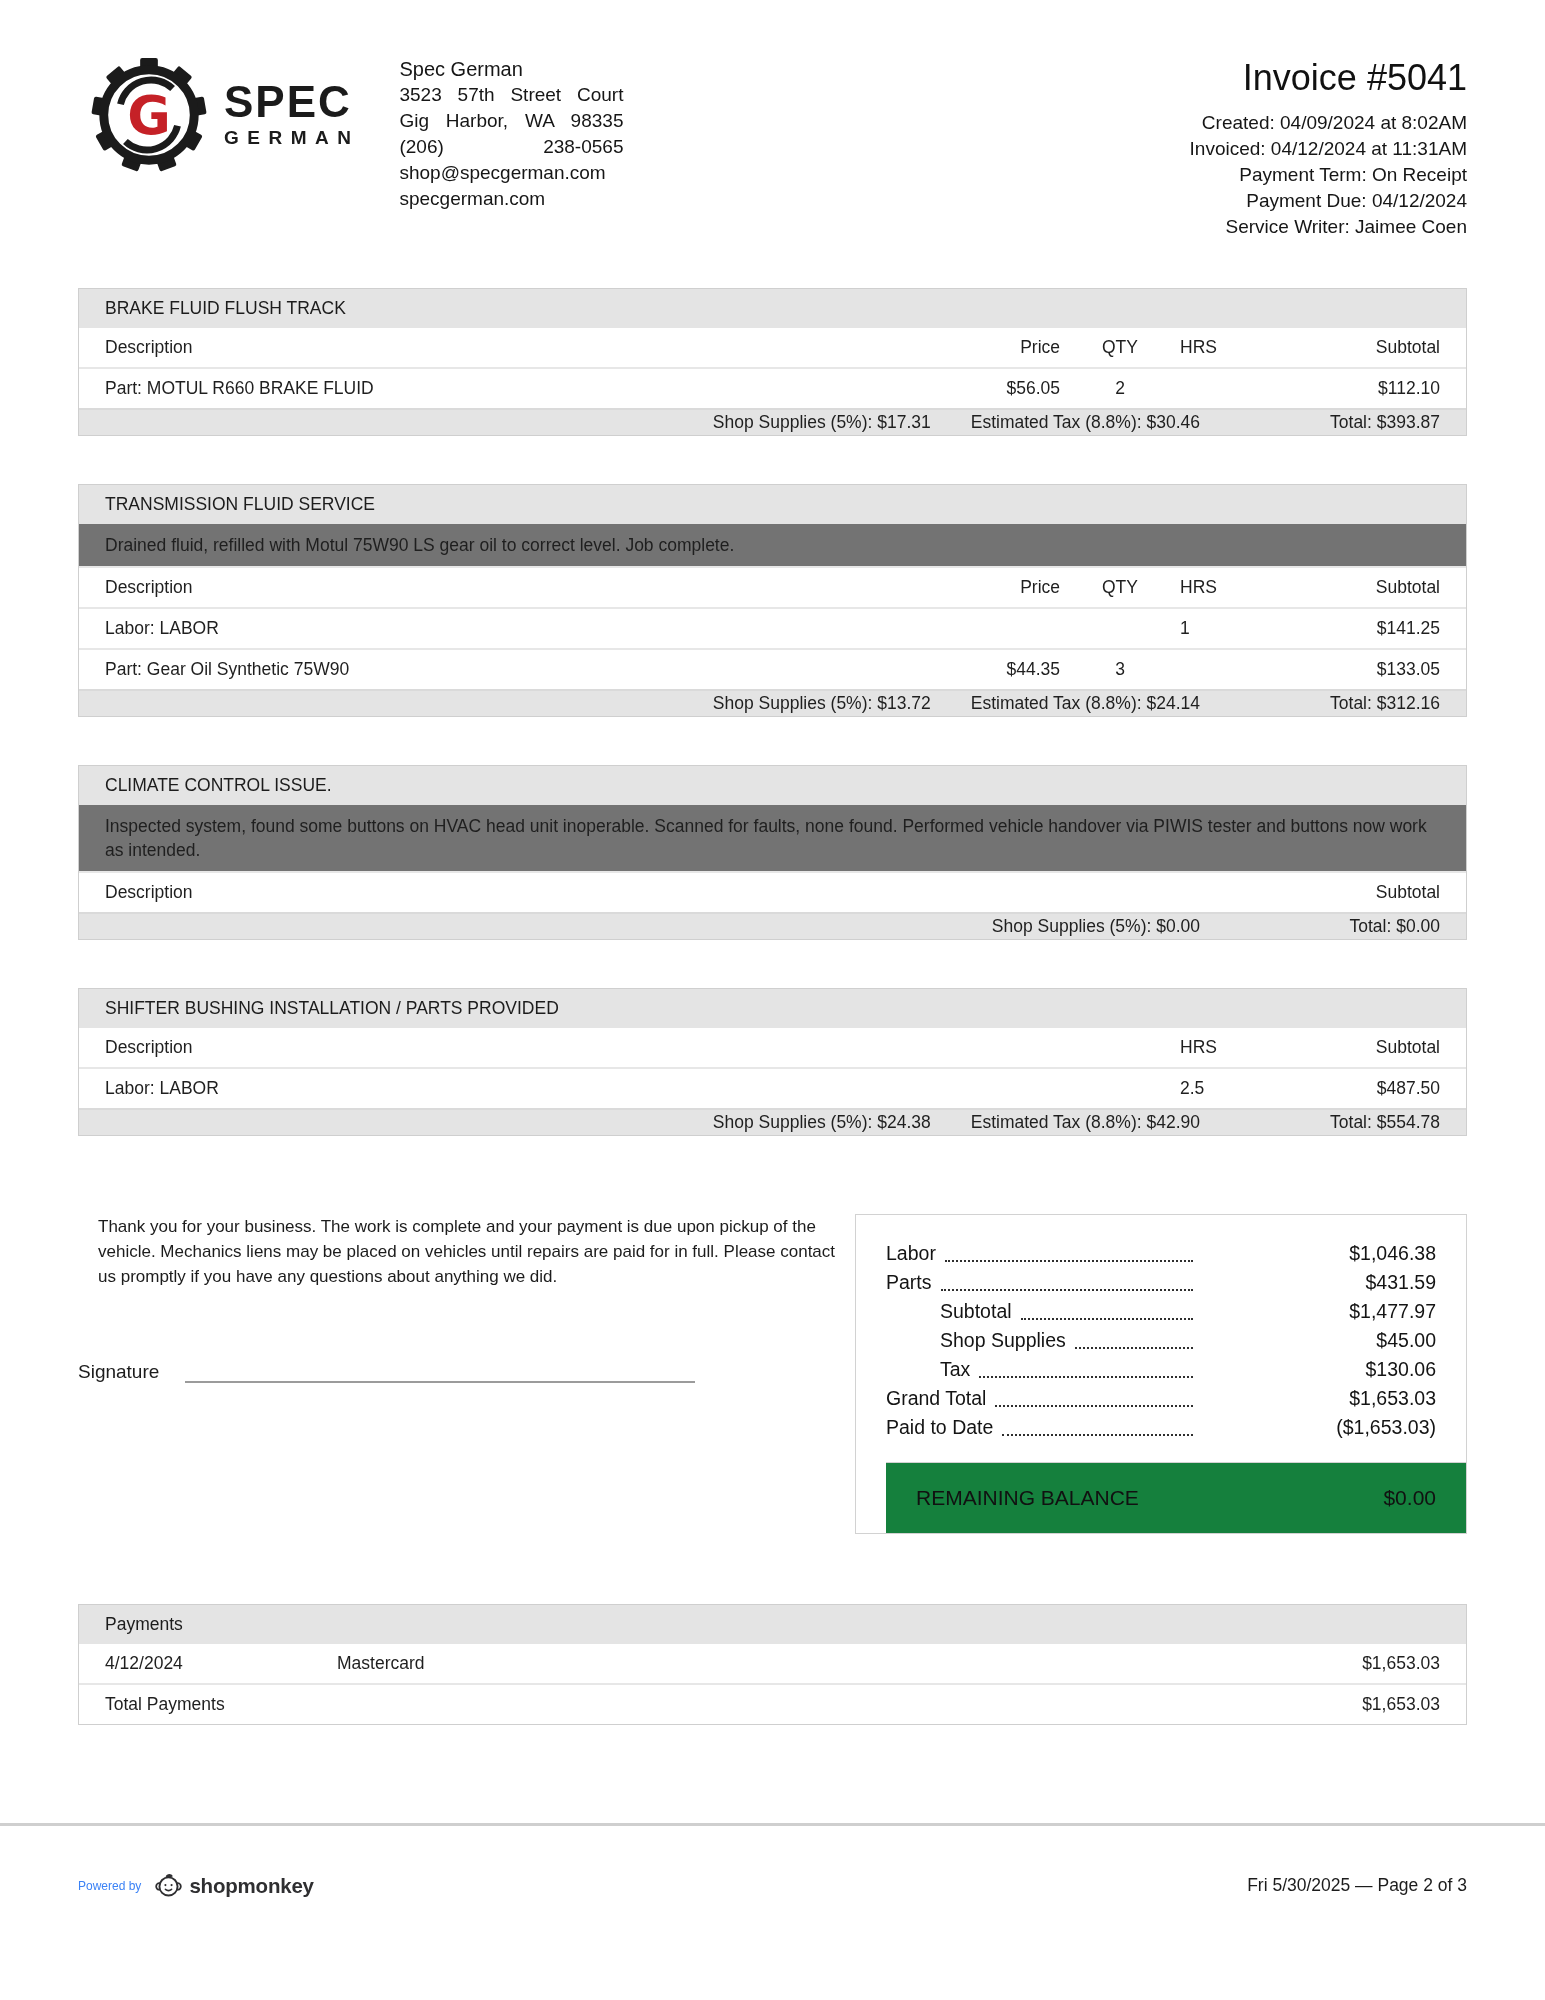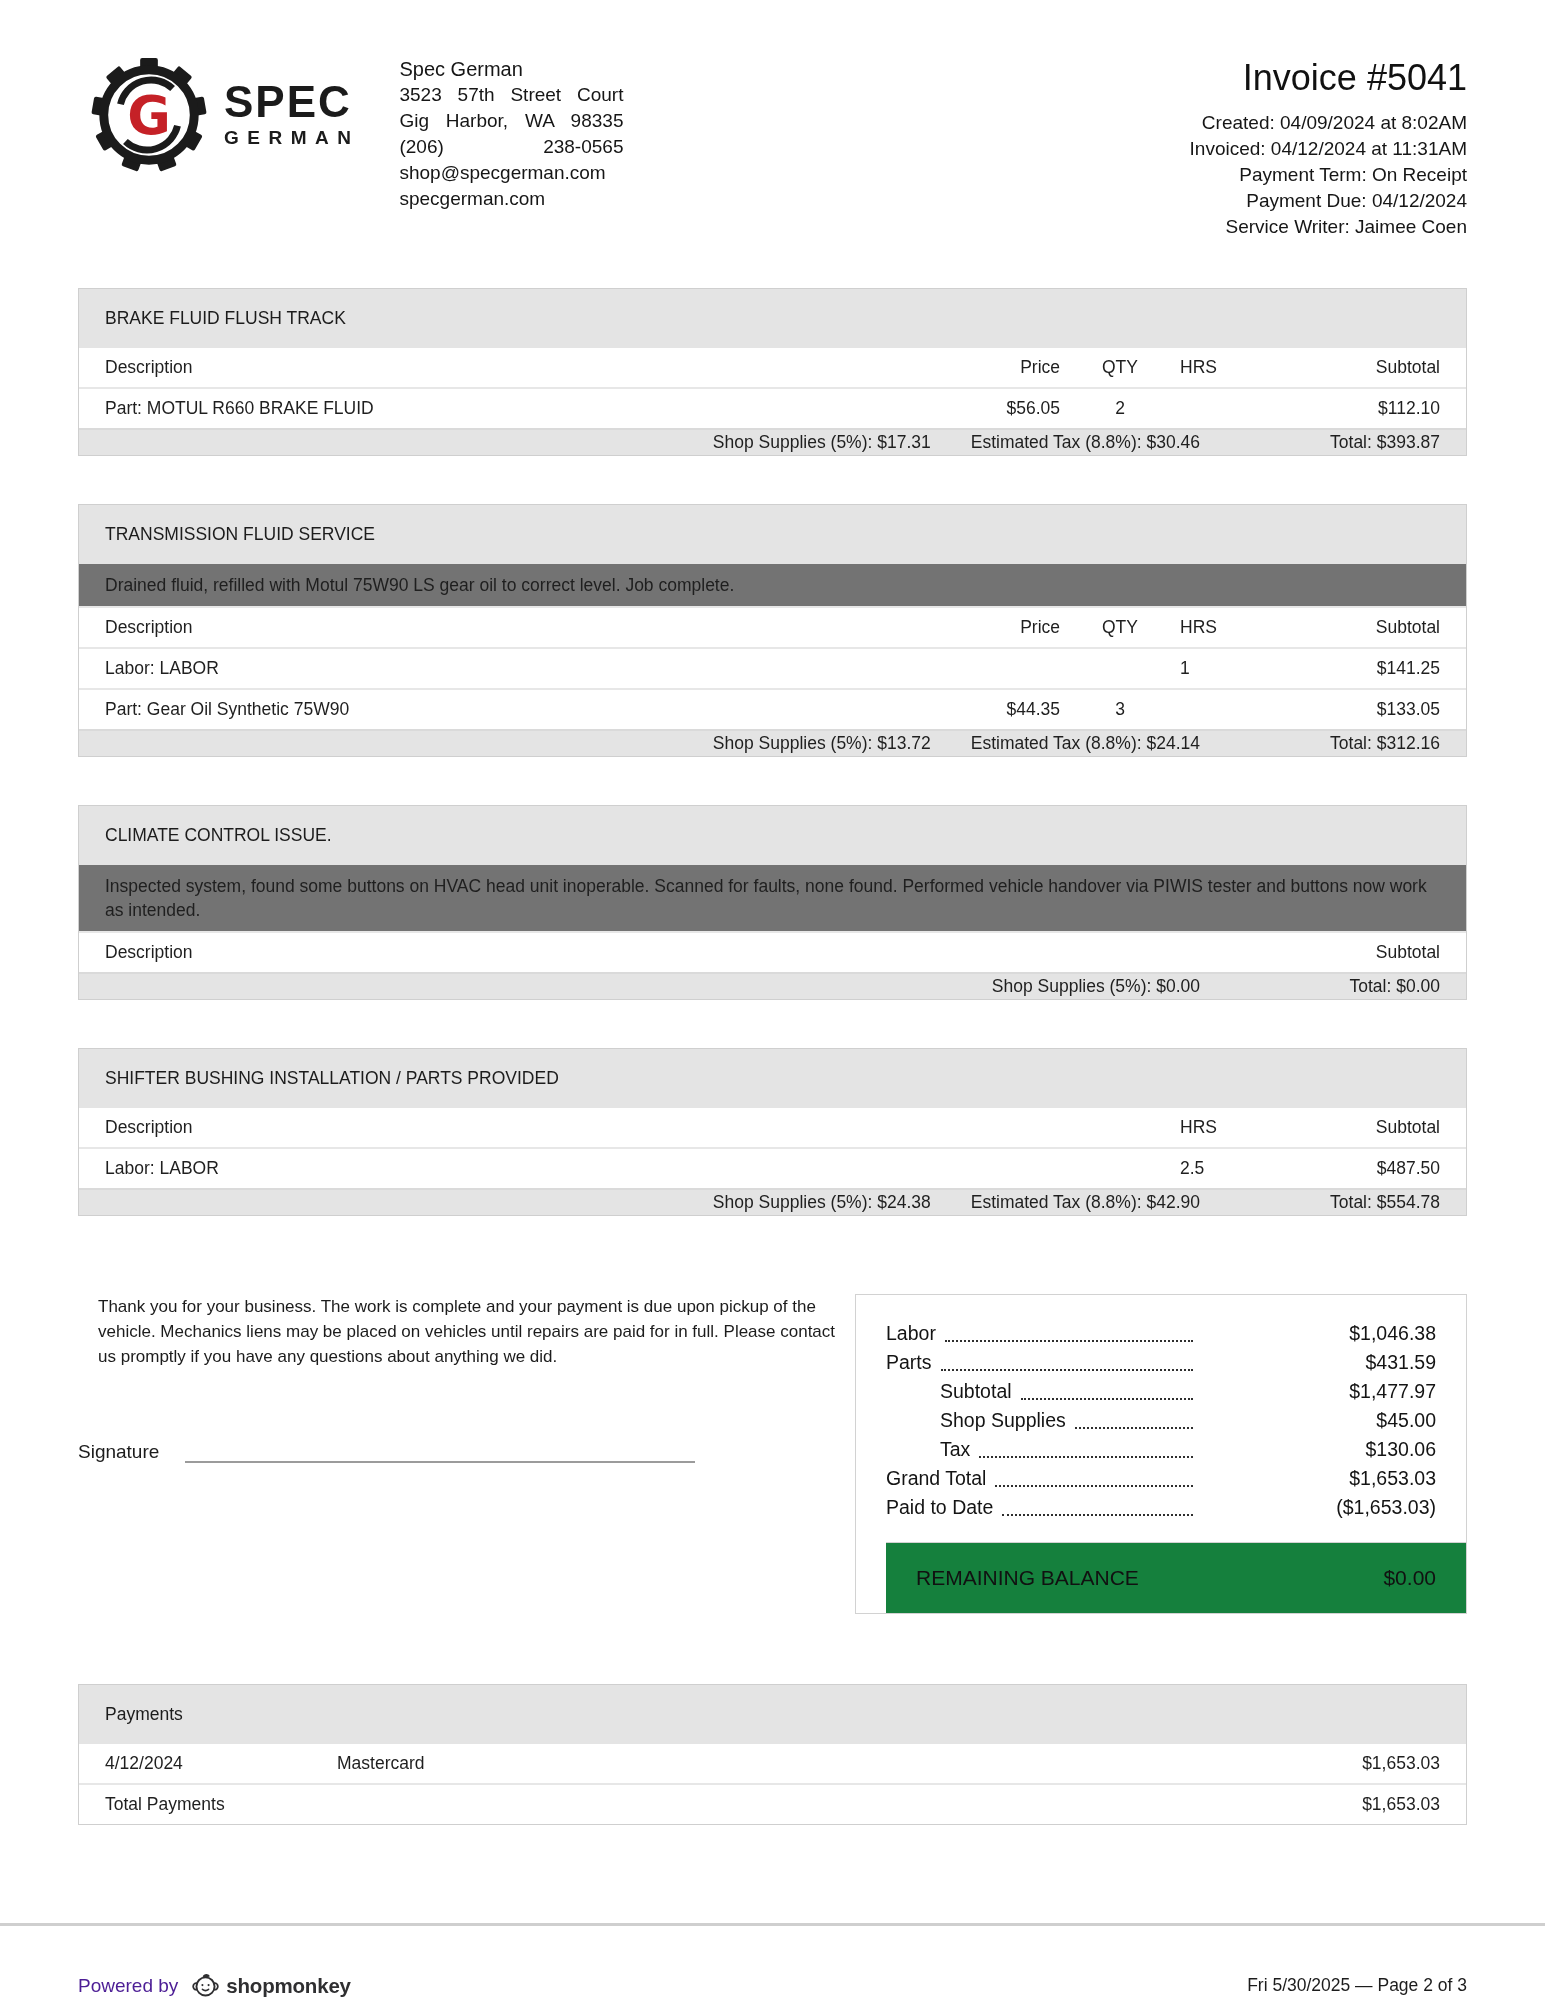--- a/index.html
+++ b/index.html
@@ -17,21 +17,21 @@
   .brand-bottom { font-size:19px; font-weight:700; letter-spacing:8.5px; color:#1b1b1b; margin-top:4px; }
   .company { margin-left:40px; width:224px; font-size:19px; line-height:26px; color:#161616; }
   .company .cname { font-size:20px; }
   .company .justify { text-align:justify; text-align-last:justify; }
   .inv-meta { margin-left:auto; text-align:right; }
   .inv-title { font-size:36px; line-height:44px; color:#111; margin-bottom:10px; }
   .inv-meta .meta-line { font-size:19px; line-height:26px; color:#161616; }
 
   
   .section { border:1px solid #cfcfcf; margin-top:48px; font-size:17.5px; }
-  .sec-title { background:#e4e4e4; padding:19px 26px; line-height:21px; color:#1c1c1c; }
+  .sec-title { background:#e4e4e4; padding:9px 26px; line-height:21px; color:#1c1c1c; }
   .srow { display:flex; padding:9px 26px; line-height:21px; border-top:2px solid #e7e7e7; background:#fff; }
   .sec-note { padding:9px 26px; line-height:24px; border-top:2px solid #e7e7e7; background:#737373; }
   .col-desc { flex:1; }
   .col-price { width:150px; text-align:right; }
   .col-qty { width:120px; text-align:center; }
   .col-hrs { width:110px; text-align:left; }
   .col-sub { width:150px; text-align:right; }
   .sec-summary { background:#e4e4e4; border-top:2px solid #dadada; padding:2px 26px; line-height:21px;
                  display:flex; justify-content:flex-end; align-items:center; }
   .sum-tax { margin-left:40px; }
@@ -57,21 +57,21 @@
 
   
   .payments { margin-top:70px; }
   .p-date { width:232px; }
   .p-method { flex:1; }
   .p-amount { width:220px; text-align:right; }
 
   
   .divider { width:100%; border-top:3px solid #cfcfcf; margin-top:98px; }
   .footer { margin:46px 78px 0 78px; display:flex; align-items:center; }
-  .powered { font-size:19px; color:#4c1d95; }
+  .powered { font-size:12px; color:#3b82f6; }
   .sm-logo { display:flex; align-items:center; margin-left:14px; }
   .sm-icon { width:27px; height:27px; }
   .sm-name { font-size:20.5px; font-weight:700; color:#2f2f31; margin-left:7px; letter-spacing:-0.2px; }
   .page-info { margin-left:auto; font-size:17.5px; color:#1c1c1c; }
 </style>
 </head>
 <body>
 
 <div class="page">
   <div class="content">

